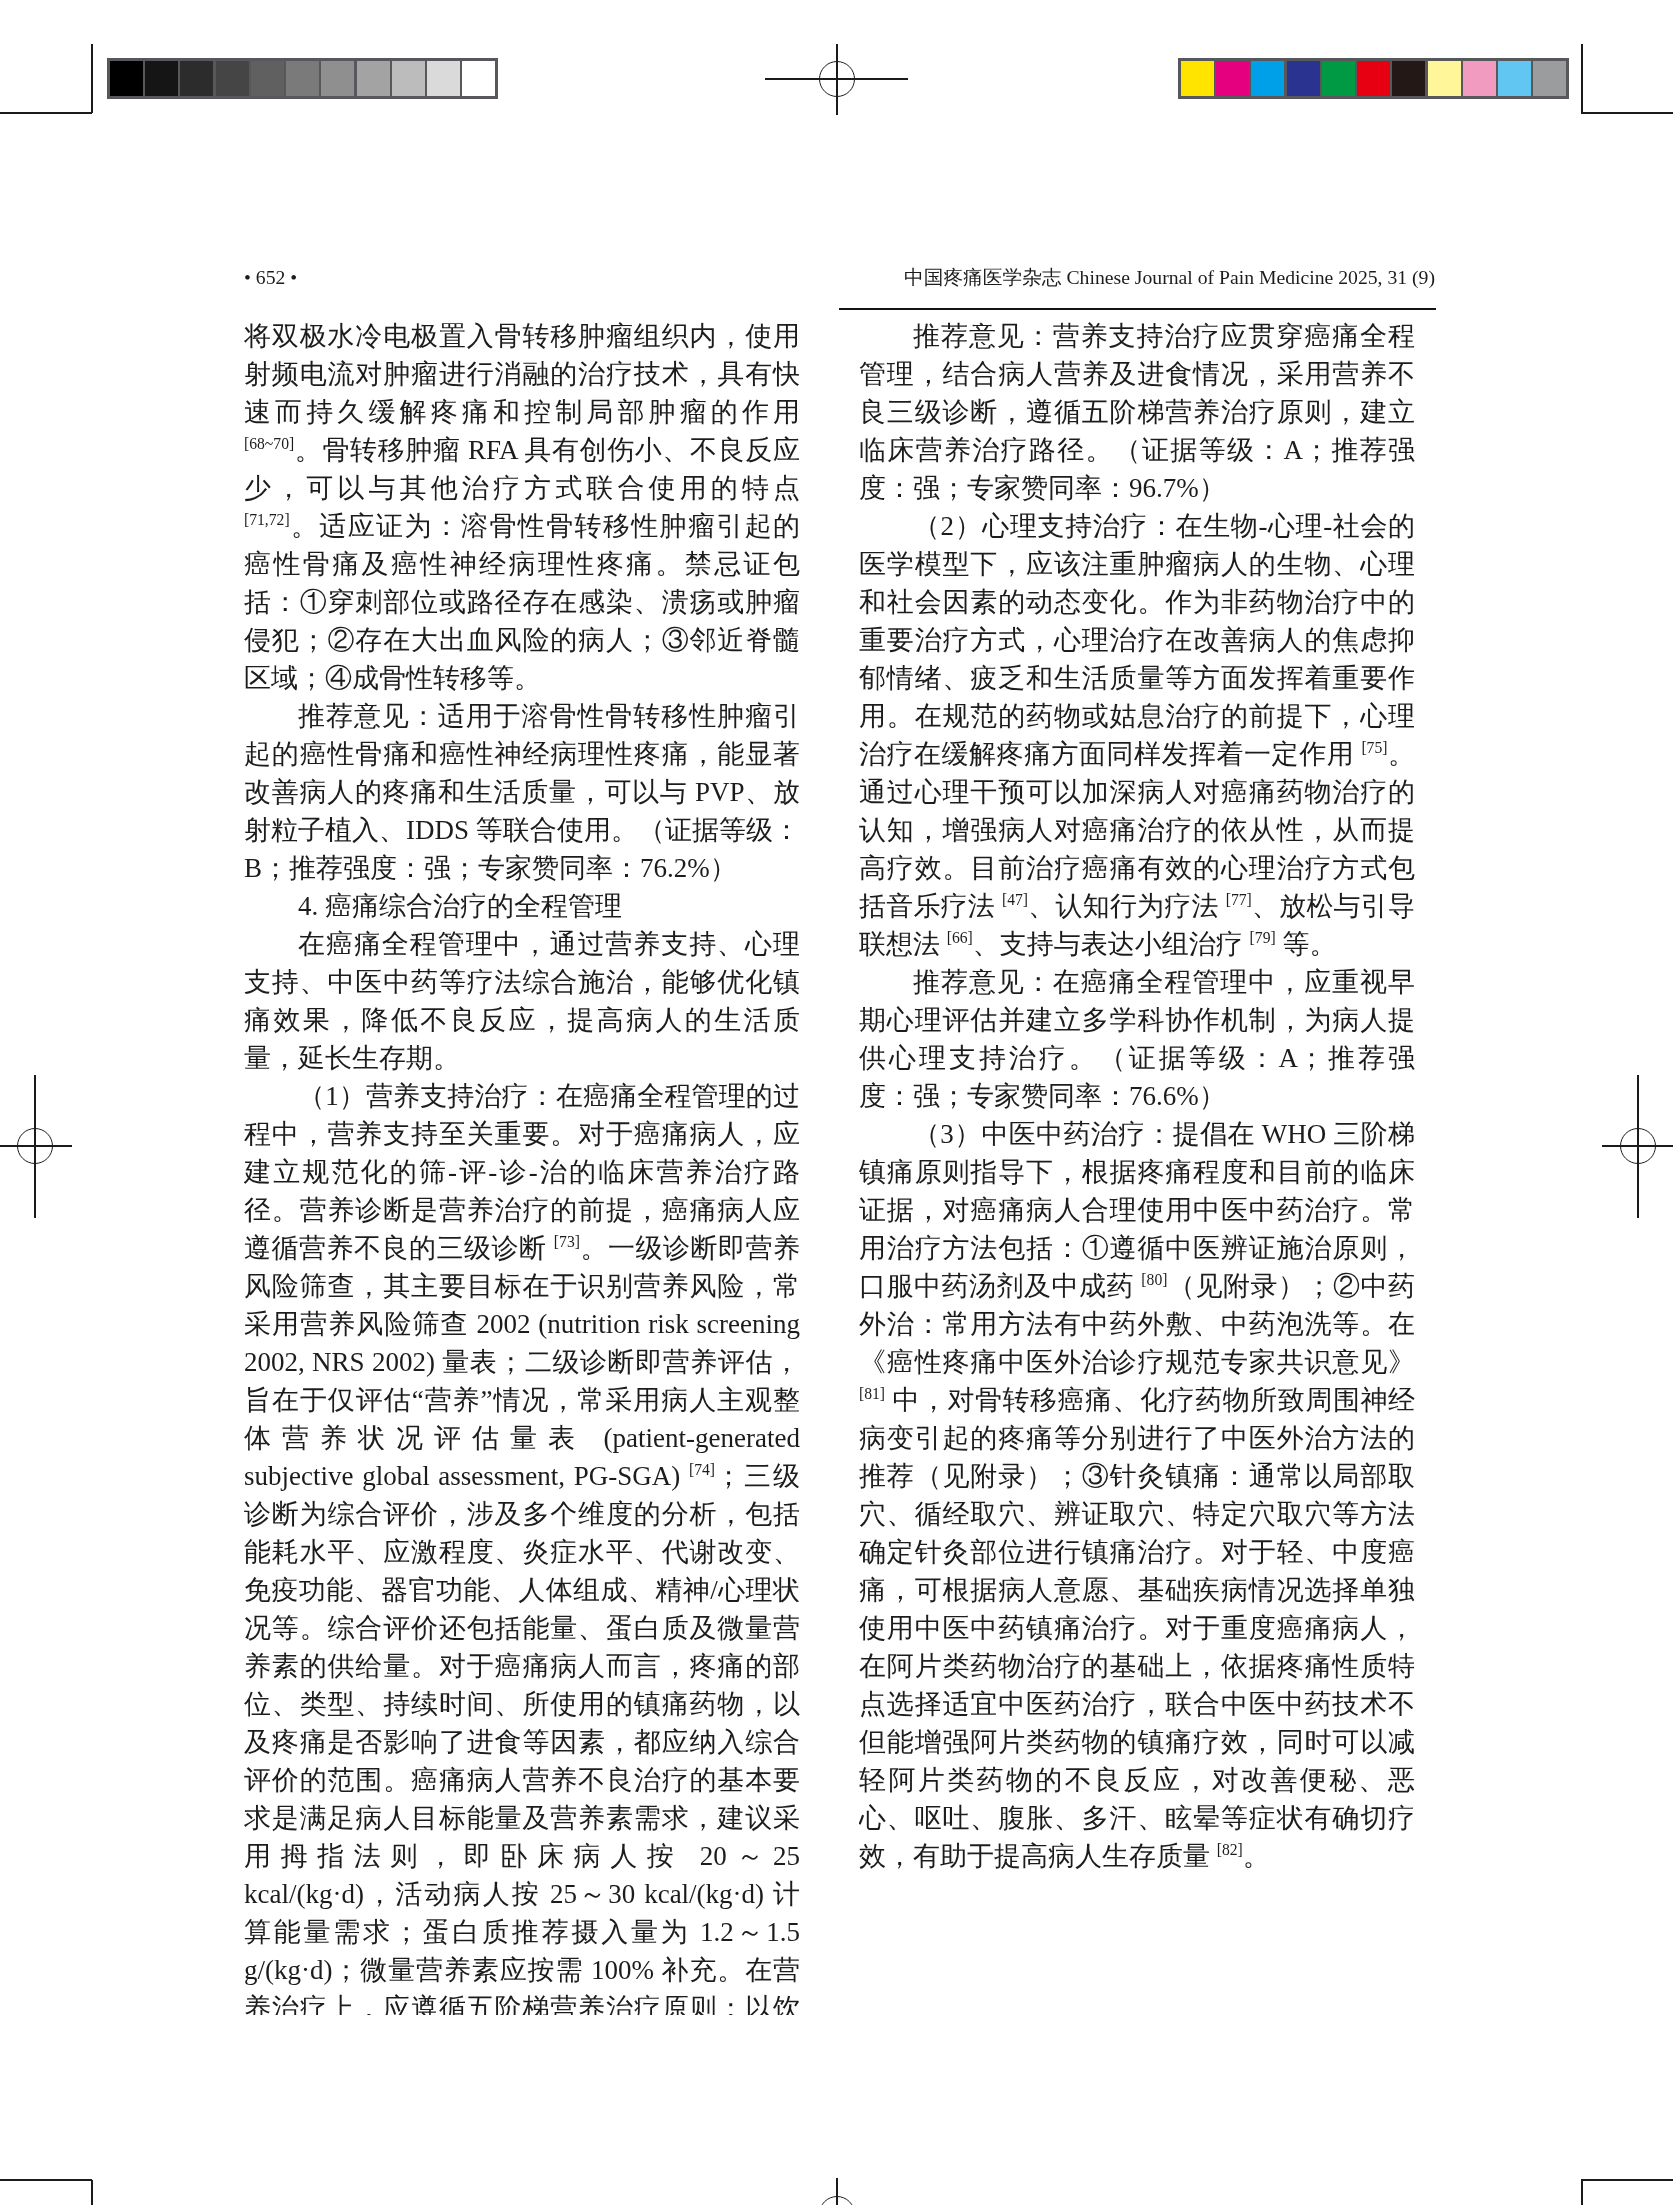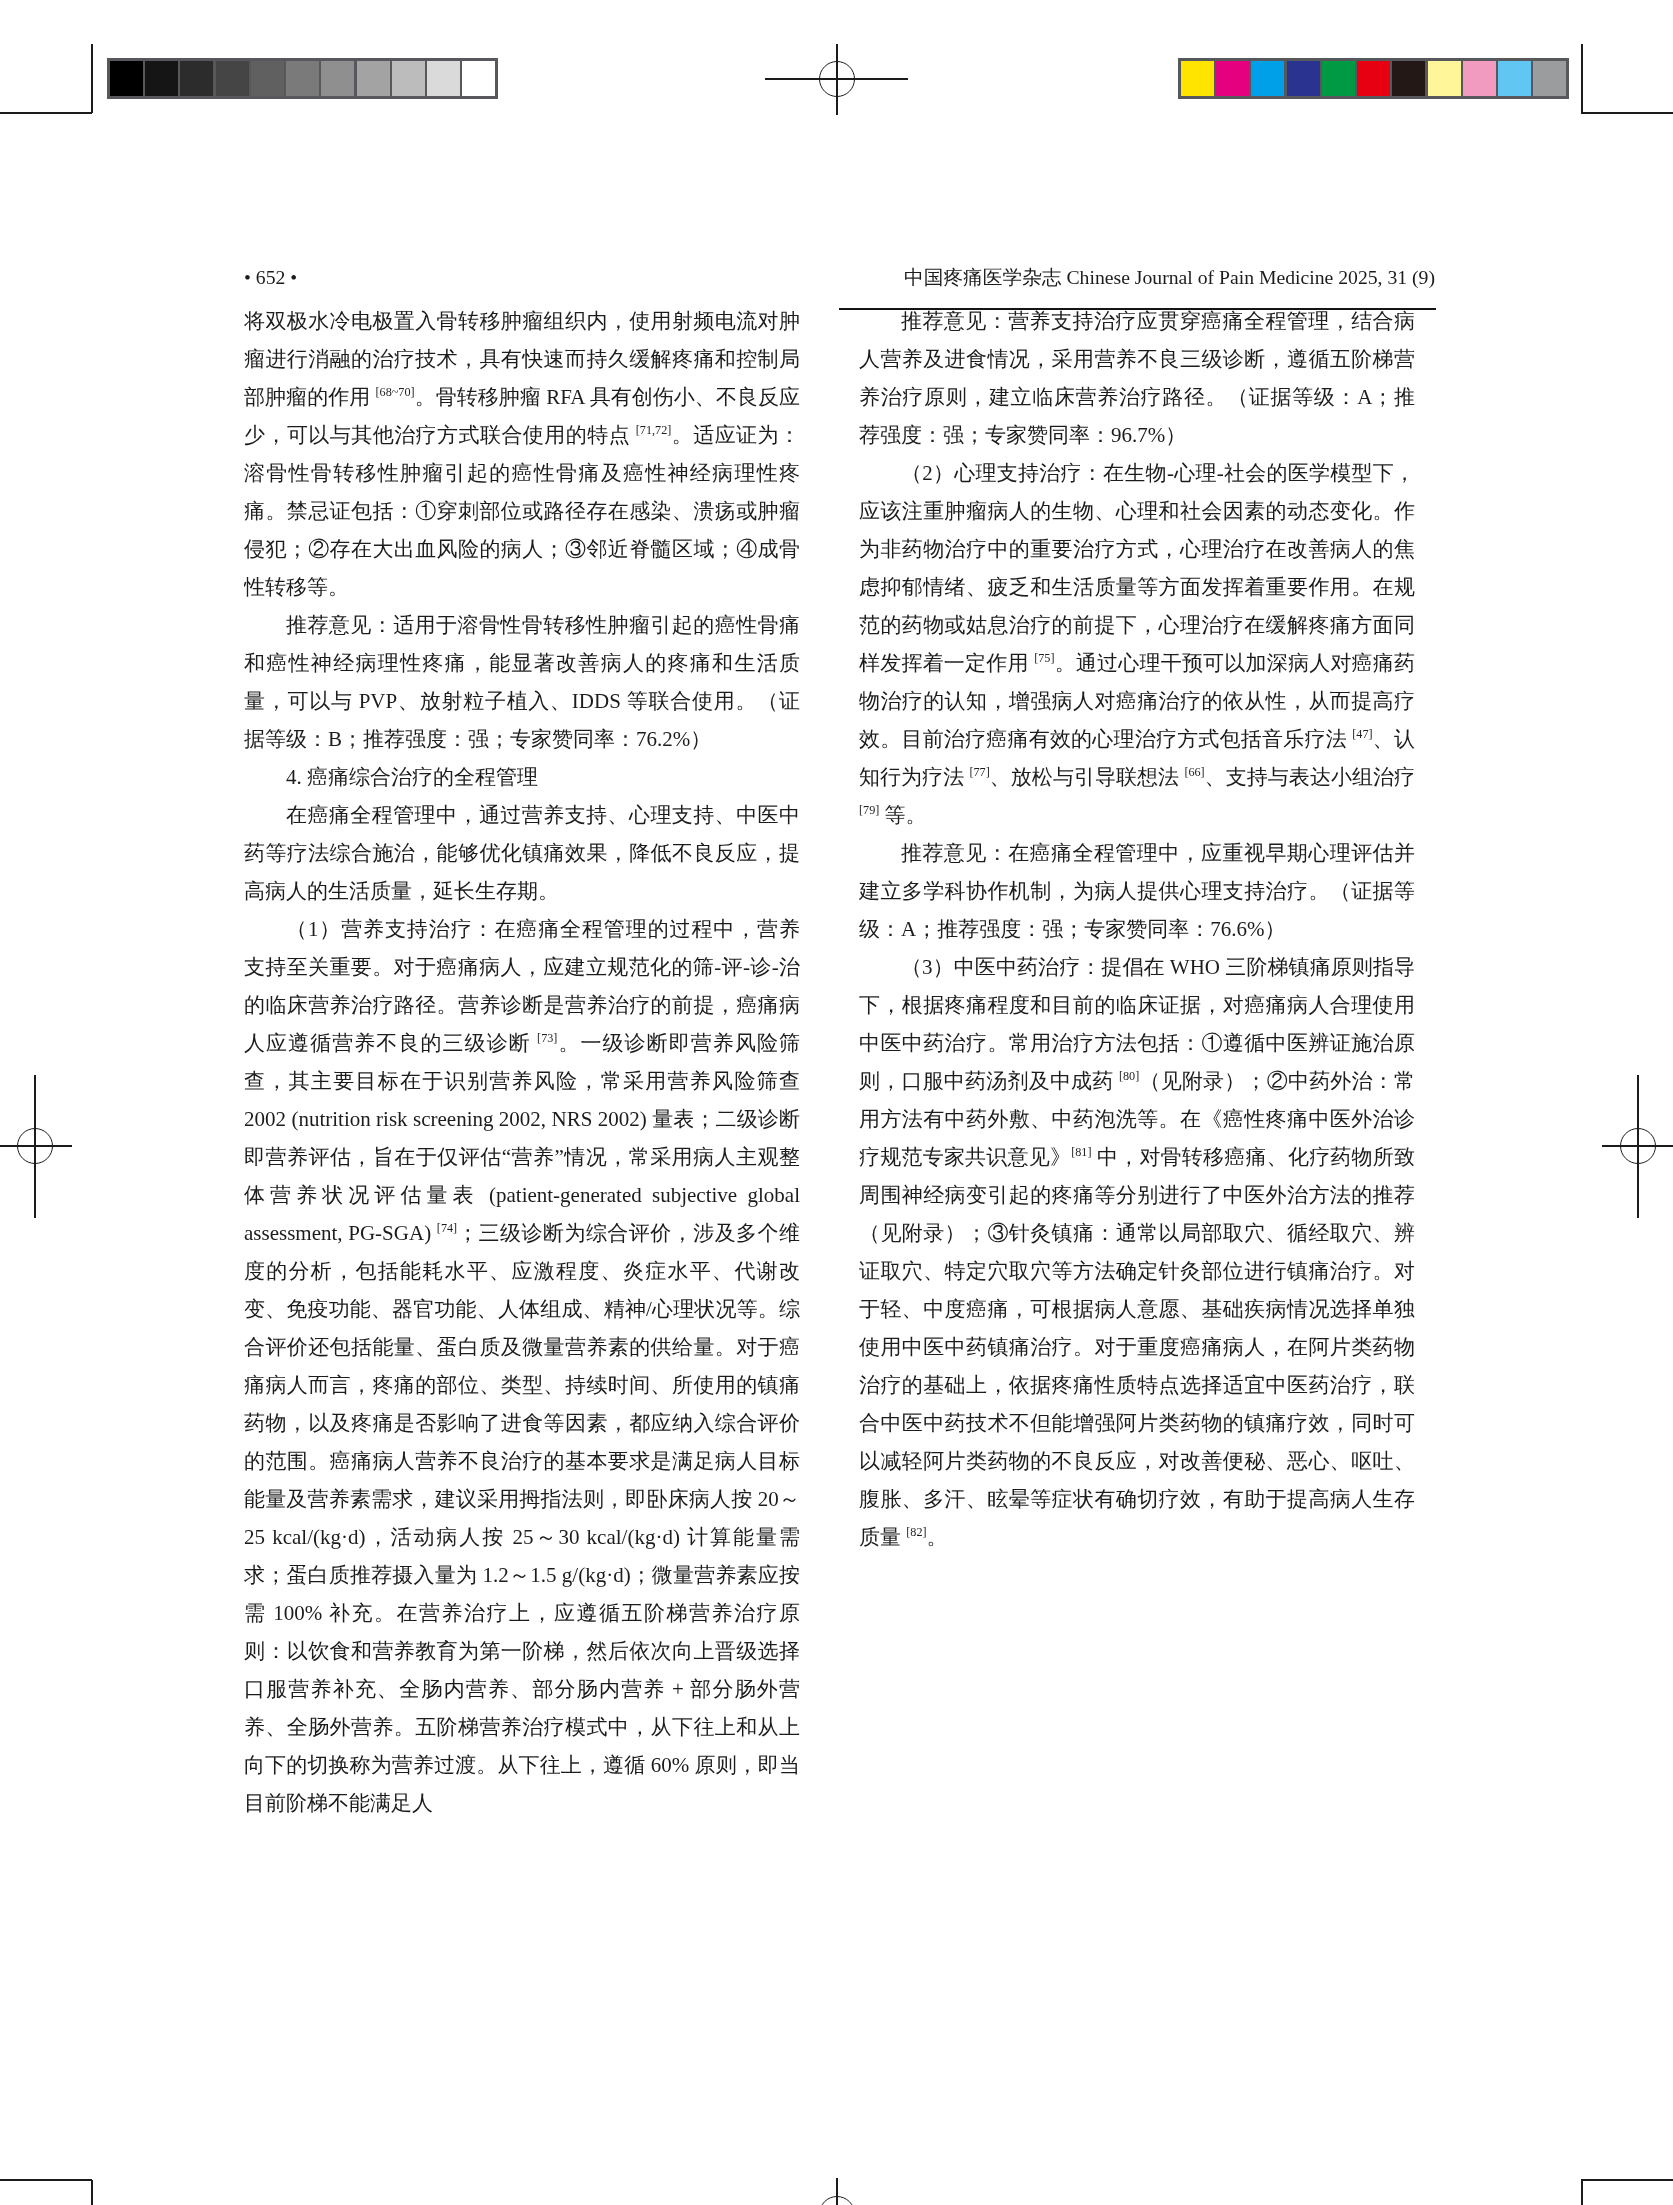--- a/index.html
+++ b/index.html
@@ -41,23 +41,23 @@
     position:absolute;right:238px;top:222px;
     font-size:19.7px;line-height:22.5px;
     text-align:right;
   }
   .header-rule{
     position:absolute;left:839px;top:264px;
     width:597px;height:2.3px;background:#151515;
   }
   
   .col{
-    position:absolute;top:258px;
+    position:absolute;top:273px;
     width:556px;height:1698px;
-    font-size:21px;line-height:38px;
+    font-size:27px;line-height:38px;
     text-align:justify;
     overflow:hidden;
   }
   #col-left{left:244px;}
   #col-right{left:859px;}
   .col p{margin:0;text-indent:2em;}
   .col p.no-indent{text-indent:0;}
   sup.ref{font-size:0.58em;line-height:0;vertical-align:super;}
   
   .footer-left{

